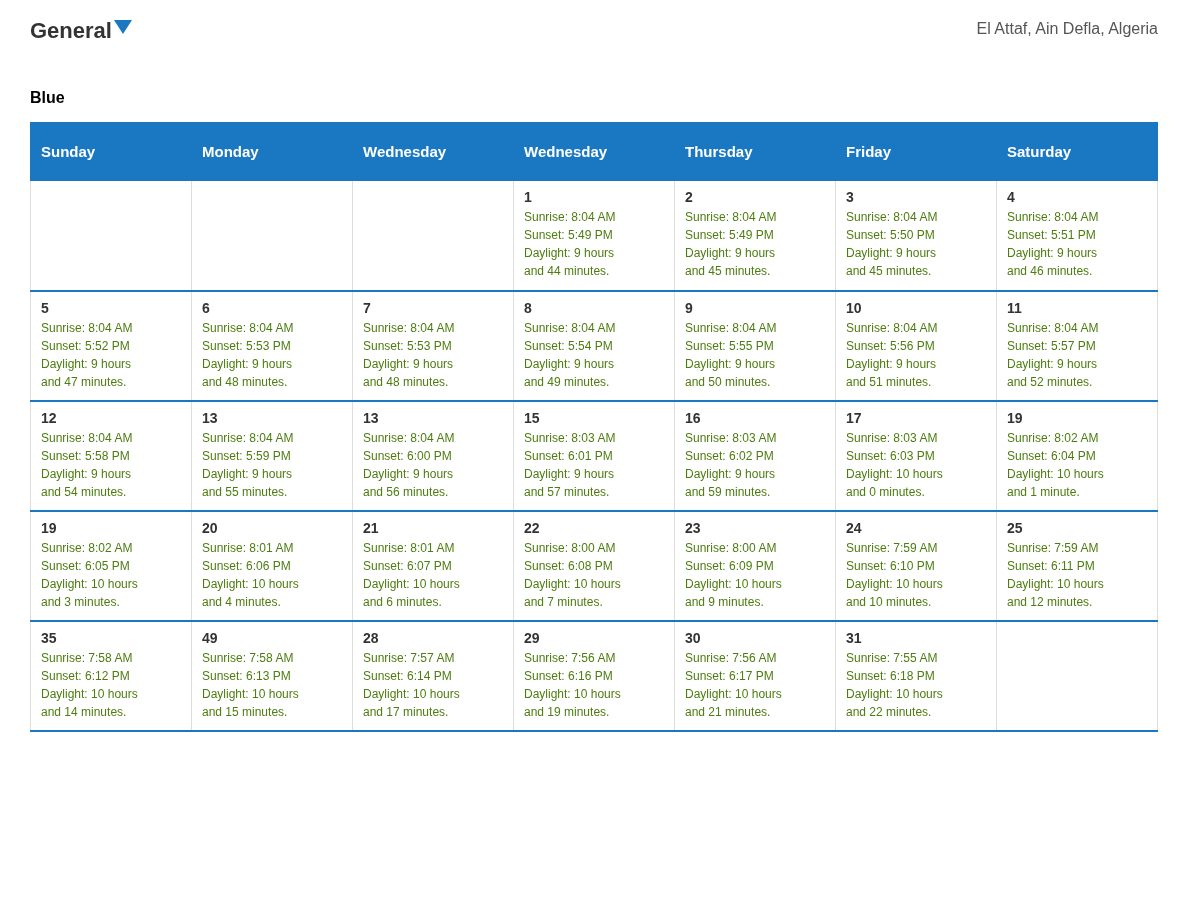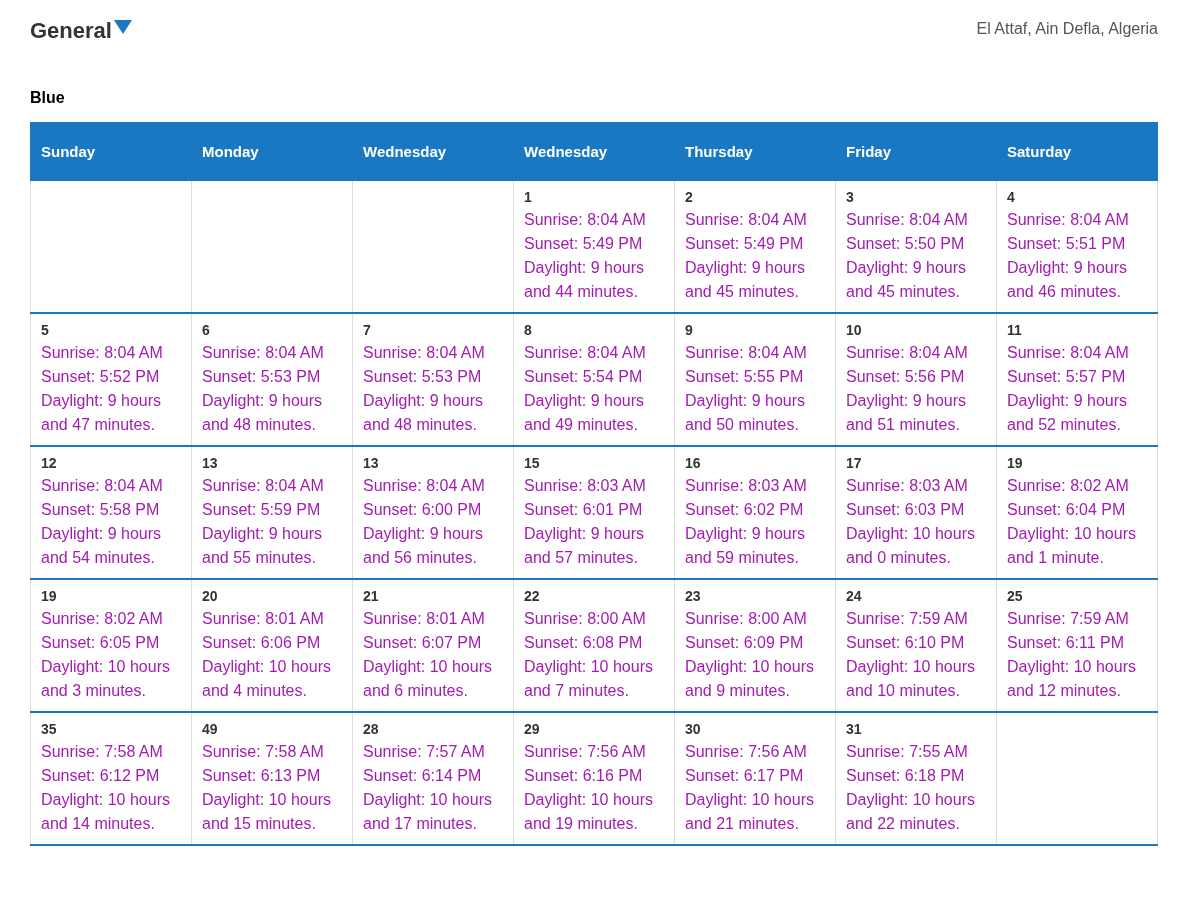--- a/index.html
+++ b/index.html
@@ -86,22 +86,22 @@
       border-right: 1px solid #ddd;
     }
     .day-num {
       font-size: 14px;
       font-weight: bold;
       color: #333;
       display: block;
       margin-bottom: 3px;
     }
     .day-info {
-      font-size: 16px;
-      color: #a21caf;
+      font-size: 12px;
+      color: #4d7c0f;
       line-height: 1.5;
     }
     .empty-cell {
       background: #fff;
     }
   </style>
 </head>
 <body>
 
 <div class="header">

